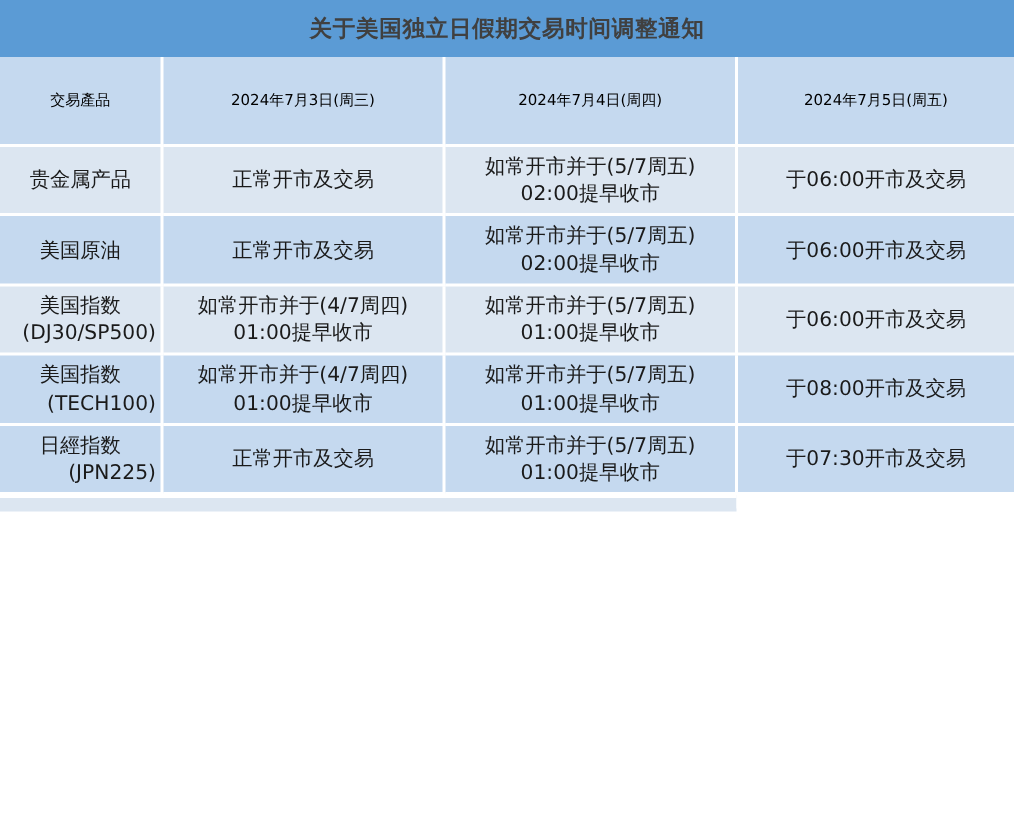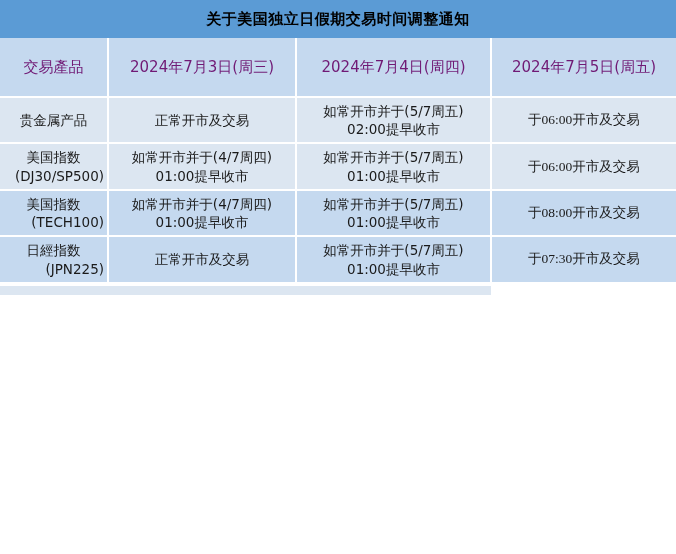--- a/index.html
+++ b/index.html
@@ -15,55 +15,55 @@
   }
 
   .notice-table {
     width: 676px;
     border-collapse: collapse;
     table-layout: fixed;
   }
 
   .title-banner {
     background: #5b9bd5;
-    color: #000000;
+    color: #404040;
     font-size: 15px;
     font-weight: bold;
     text-align: center;
     height: 38px;
     letter-spacing: 0.5px;
     border: none;
     padding: 0;
   }
 
   .col-head {
     background: #c5d9ef;
-    color: #701a75;
-    font-size: 15px;
+    color: #000000;
+    font-size: 10px;
     font-weight: normal;
     text-align: center;
     height: 58px;
     border-right: 2px solid #ffffff;
     border-bottom: 2px solid #ffffff;
     padding: 0 3px;
     white-space: nowrap;
   }
   .col-head:last-child { border-right: none; }
 
   .cell {
     font-size: 13.5px;
     color: #1a1a1a;
     text-align: center;
     border-right: 2px solid #ffffff;
     border-bottom: 2px solid #ffffff;
     padding: 4px 3px;
     line-height: 1.35;
     vertical-align: middle;
   }
-  .cell:last-child { border-right: none; font-family: Liberation Serif, serif; }
+  .cell:last-child { border-right: none; }
 
   tr.row-light .cell { background: #dce6f1; }
   tr.row-dark  .cell { background: #c5d9ef; }
 
   .prod-name { white-space: nowrap; }
   .prod-sub  { white-space: nowrap; text-align: right; }
 
   .cell-line { display: block; white-space: nowrap; }
 
   .bottom-sliver {
@@ -96,20 +96,35 @@
     <tr>
       <th class="col-head">交易產品</th>
       <th class="col-head">2024年7月3日(周三)</th>
       <th class="col-head">2024年7月4日(周四)</th>
       <th class="col-head">2024年7月5日(周五)</th>
     </tr>
 
   <tr class="row-light">
         <td class="cell">
           <span class="cell-line prod-name">贵金属产品</span>
+        </td>
+        <td class="cell">
+          <span class="cell-line">正常开市及交易</span>
+        </td>
+        <td class="cell">
+          <span class="cell-line">如常开市并于(5/7周五)</span>
+          <span class="cell-line">02:00提早收市</span>
+        </td>
+        <td class="cell">
+          <span class="cell-line">于06:00开市及交易</span>
+        </td>
+      </tr>
+      <tr class="row-dark">
+        <td class="cell">
+          <span class="cell-line prod-name">美国原油</span>
         </td>
         <td class="cell">
           <span class="cell-line">正常开市及交易</span>
         </td>
         <td class="cell">
           <span class="cell-line">如常开市并于(5/7周五)</span>
           <span class="cell-line">02:00提早收市</span>
         </td>
         <td class="cell">
           <span class="cell-line">于06:00开市及交易</span>

